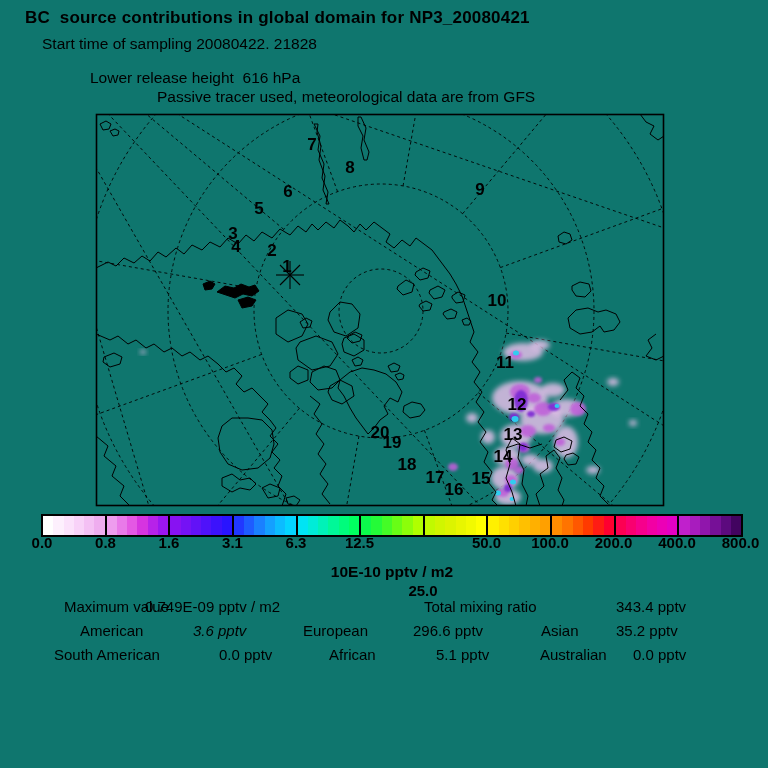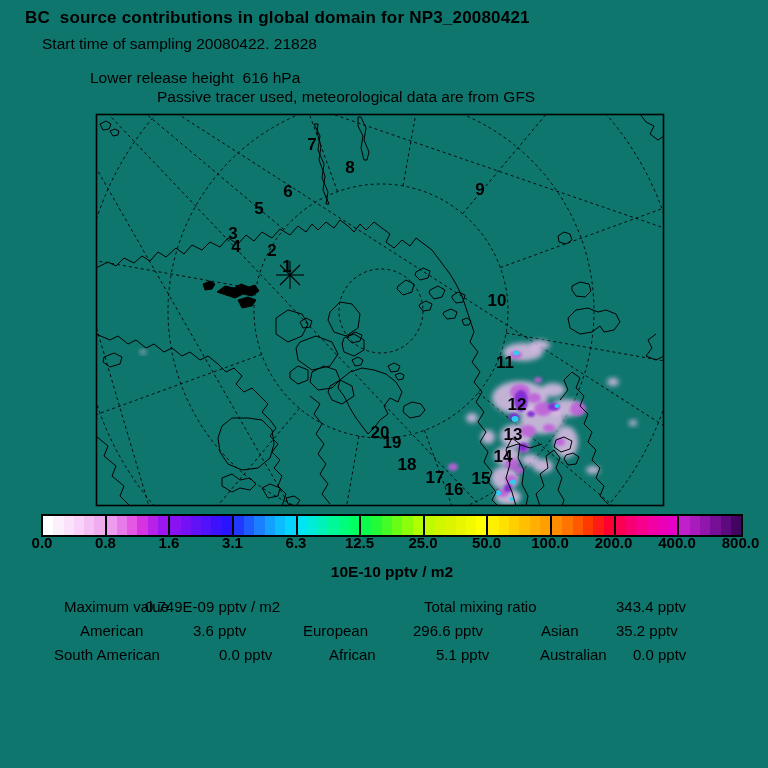--- a/index.html
+++ b/index.html
@@ -306,36 +306,36 @@
         <div class="cbcell" style="background: rgb(66, 4, 96);"></div>
       </div>
     </div>
   <div id="cb-ticks">
       <span class="cbtick" style="left: 42px;">0.0</span>
       <span class="cbtick" style="left: 105.5px;">0.8</span>
       <span class="cbtick" style="left: 169px;">1.6</span>
       <span class="cbtick" style="left: 232.5px;">3.1</span>
       <span class="cbtick" style="left: 296px;">6.3</span>
       <span class="cbtick" style="left: 359.5px;">12.5</span>
-      <span class="cbtick" style="left: 423px;">25.0</span>
+      <span class="cbtick" style="left: 423px; margin-top: 48px;">25.0</span>
       <span class="cbtick" style="left: 486.5px;">50.0</span>
       <span class="cbtick" style="left: 550px;">100.0</span>
       <span class="cbtick" style="left: 613.5px;">200.0</span>
       <span class="cbtick" style="left: 677px;">400.0</span>
       <span class="cbtick" style="left: 740.5px;">800.0</span>
     </div>
   <div id="cb-units">10E-10 pptv / m2</div>
 
   <div id="stats">
       <span class="statcell" style="left: 64px; top: 598px;">Maximum value</span>
       <span class="statcell" style="left: 145px; top: 598px;">0.749E-09 pptv / m2</span>
       <span class="statcell" style="left: 424px; top: 598px;">Total mixing ratio</span>
       <span class="statcell" style="left: 616px; top: 598px;">343.4 pptv</span>
       <span class="statcell" style="left: 80px; top: 622px;">American</span>
-      <span class="statcell" style="left: 193px; top: 622px;">3.6 pptv</span>
+      <span class="statcell" style="left: 193px; top: 622px; font-style: italic;">3.6 pptv</span>
       <span class="statcell" style="left: 303px; top: 622px;">European</span>
       <span class="statcell" style="left: 413px; top: 622px;">296.6 pptv</span>
       <span class="statcell" style="left: 541px; top: 622px;">Asian</span>
       <span class="statcell" style="left: 616px; top: 622px;">35.2 pptv</span>
       <span class="statcell" style="left: 54px; top: 646px;">South American</span>
       <span class="statcell" style="left: 219px; top: 646px;">0.0 pptv</span>
       <span class="statcell" style="left: 329px; top: 646px;">African</span>
       <span class="statcell" style="left: 436px; top: 646px;">5.1 pptv</span>
       <span class="statcell" style="left: 540px; top: 646px;">Australian</span>
       <span class="statcell" style="left: 633px; top: 646px;">0.0 pptv</span>

